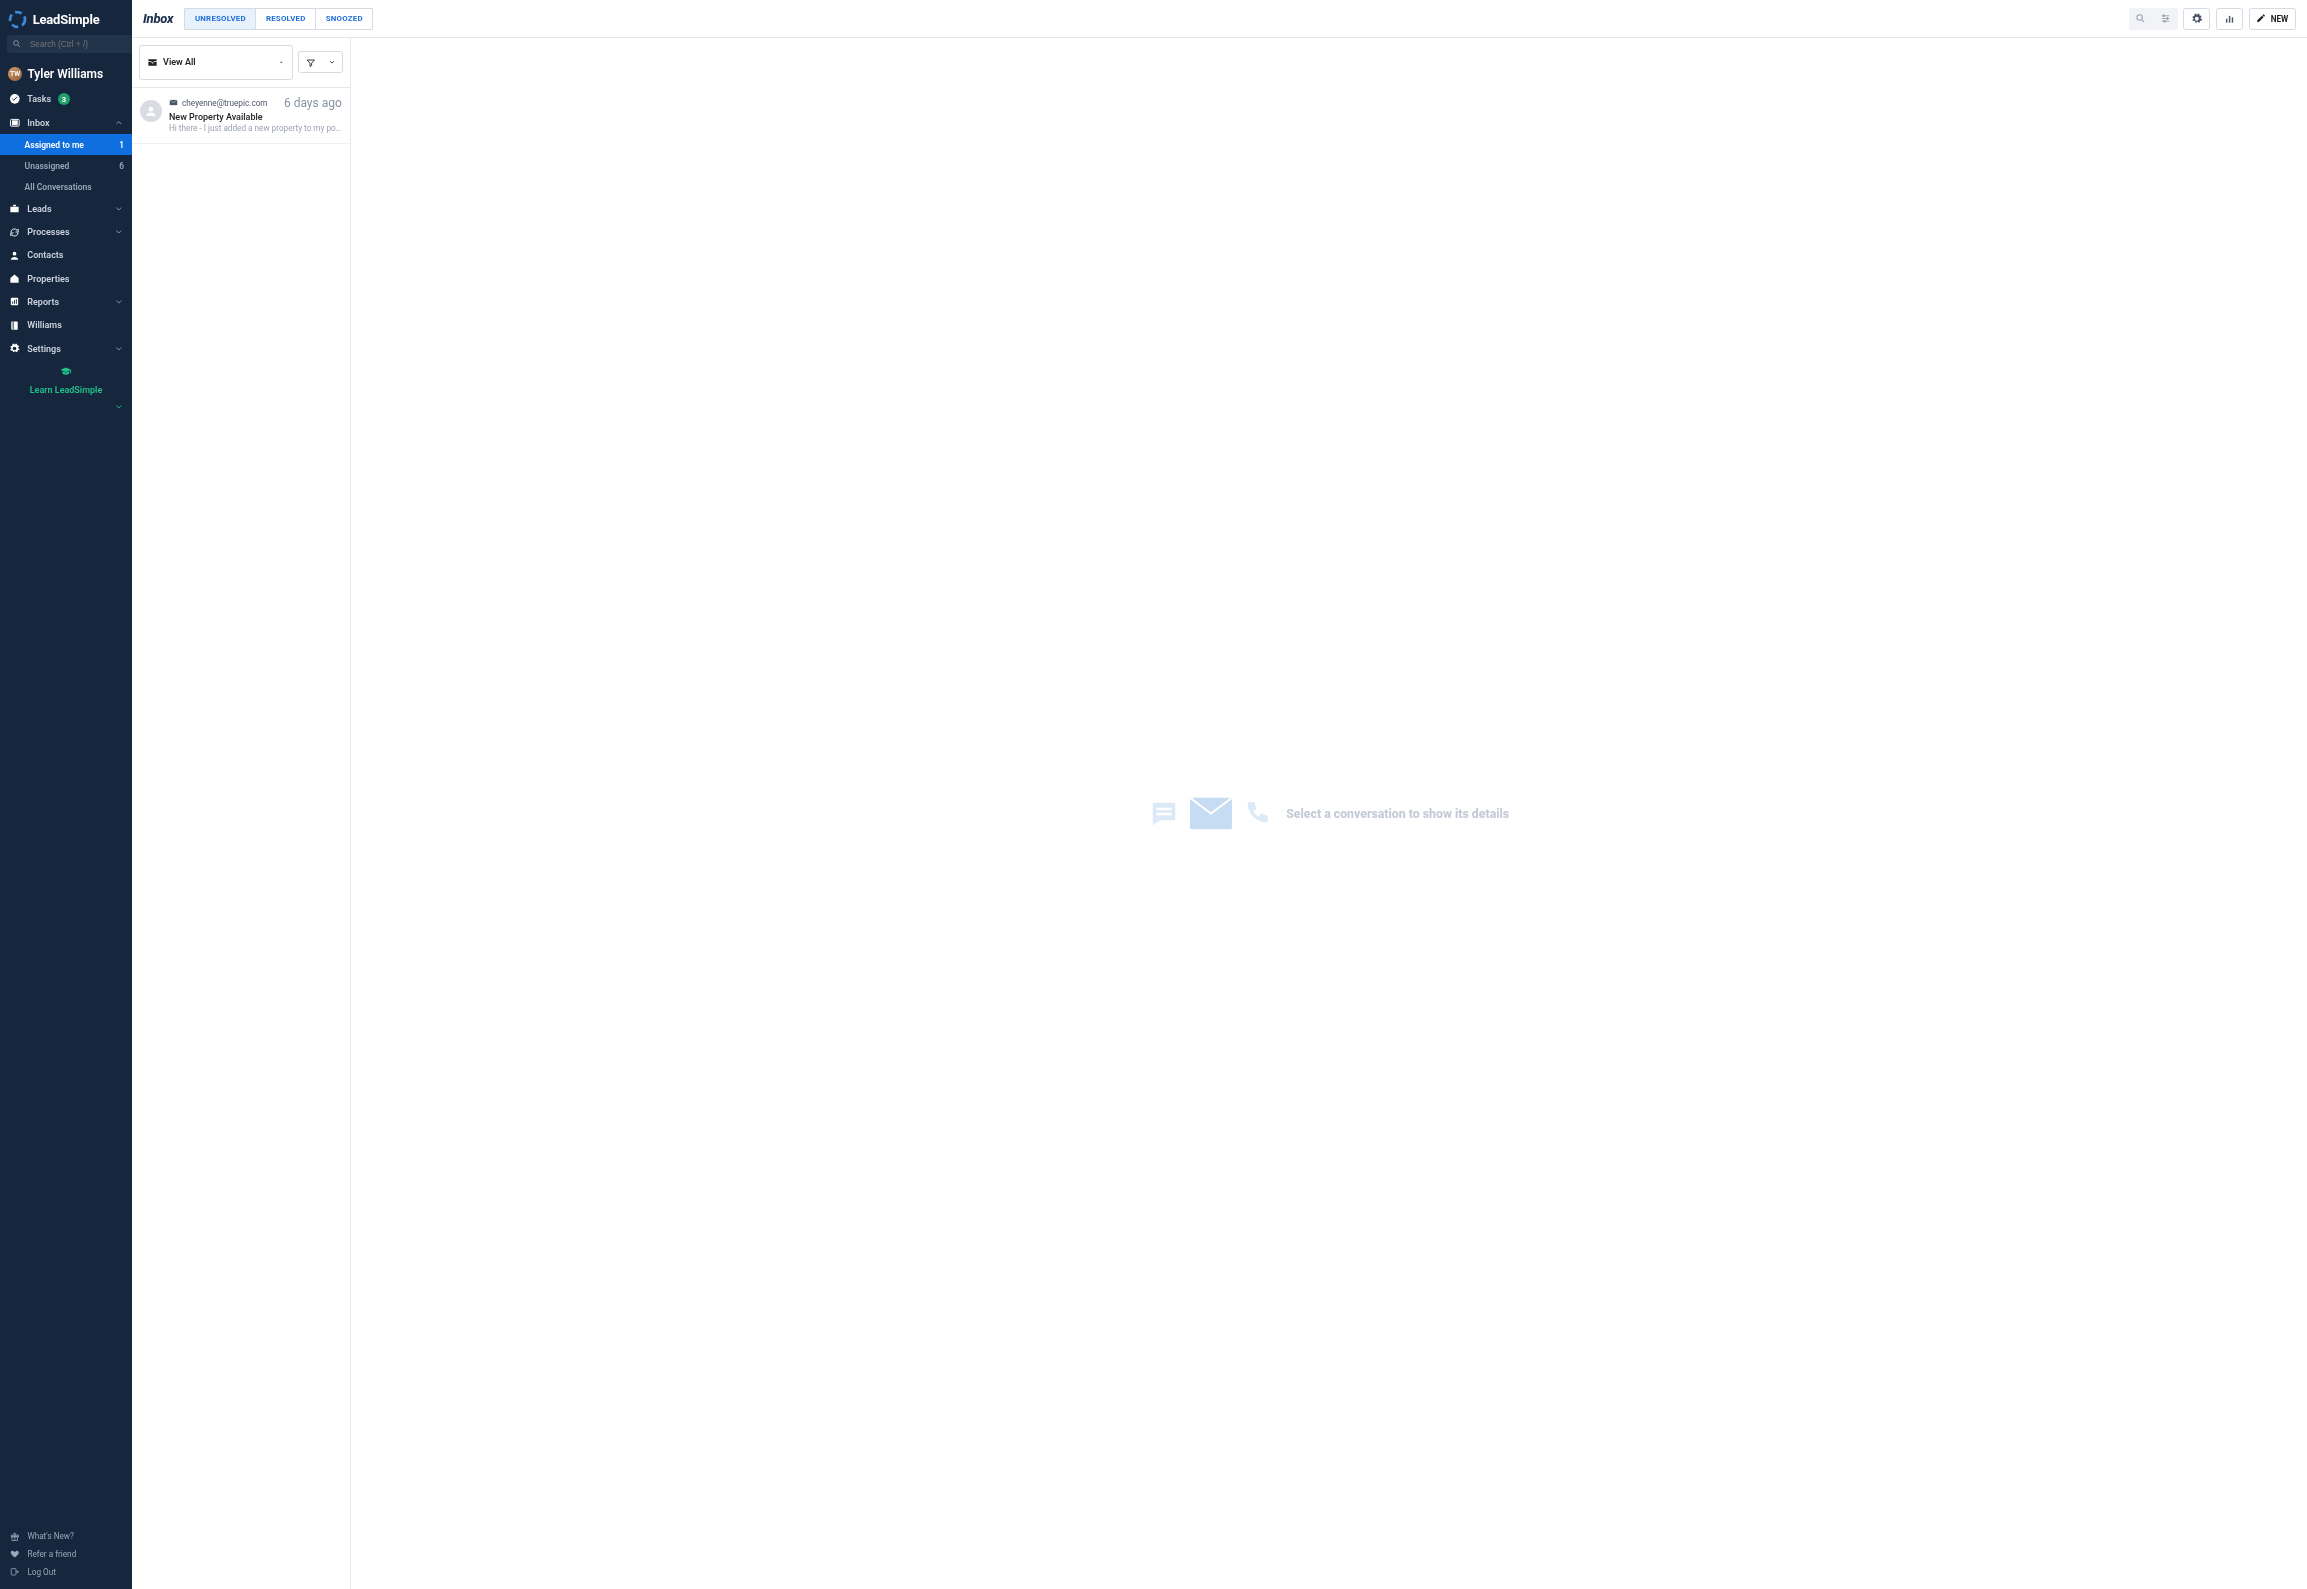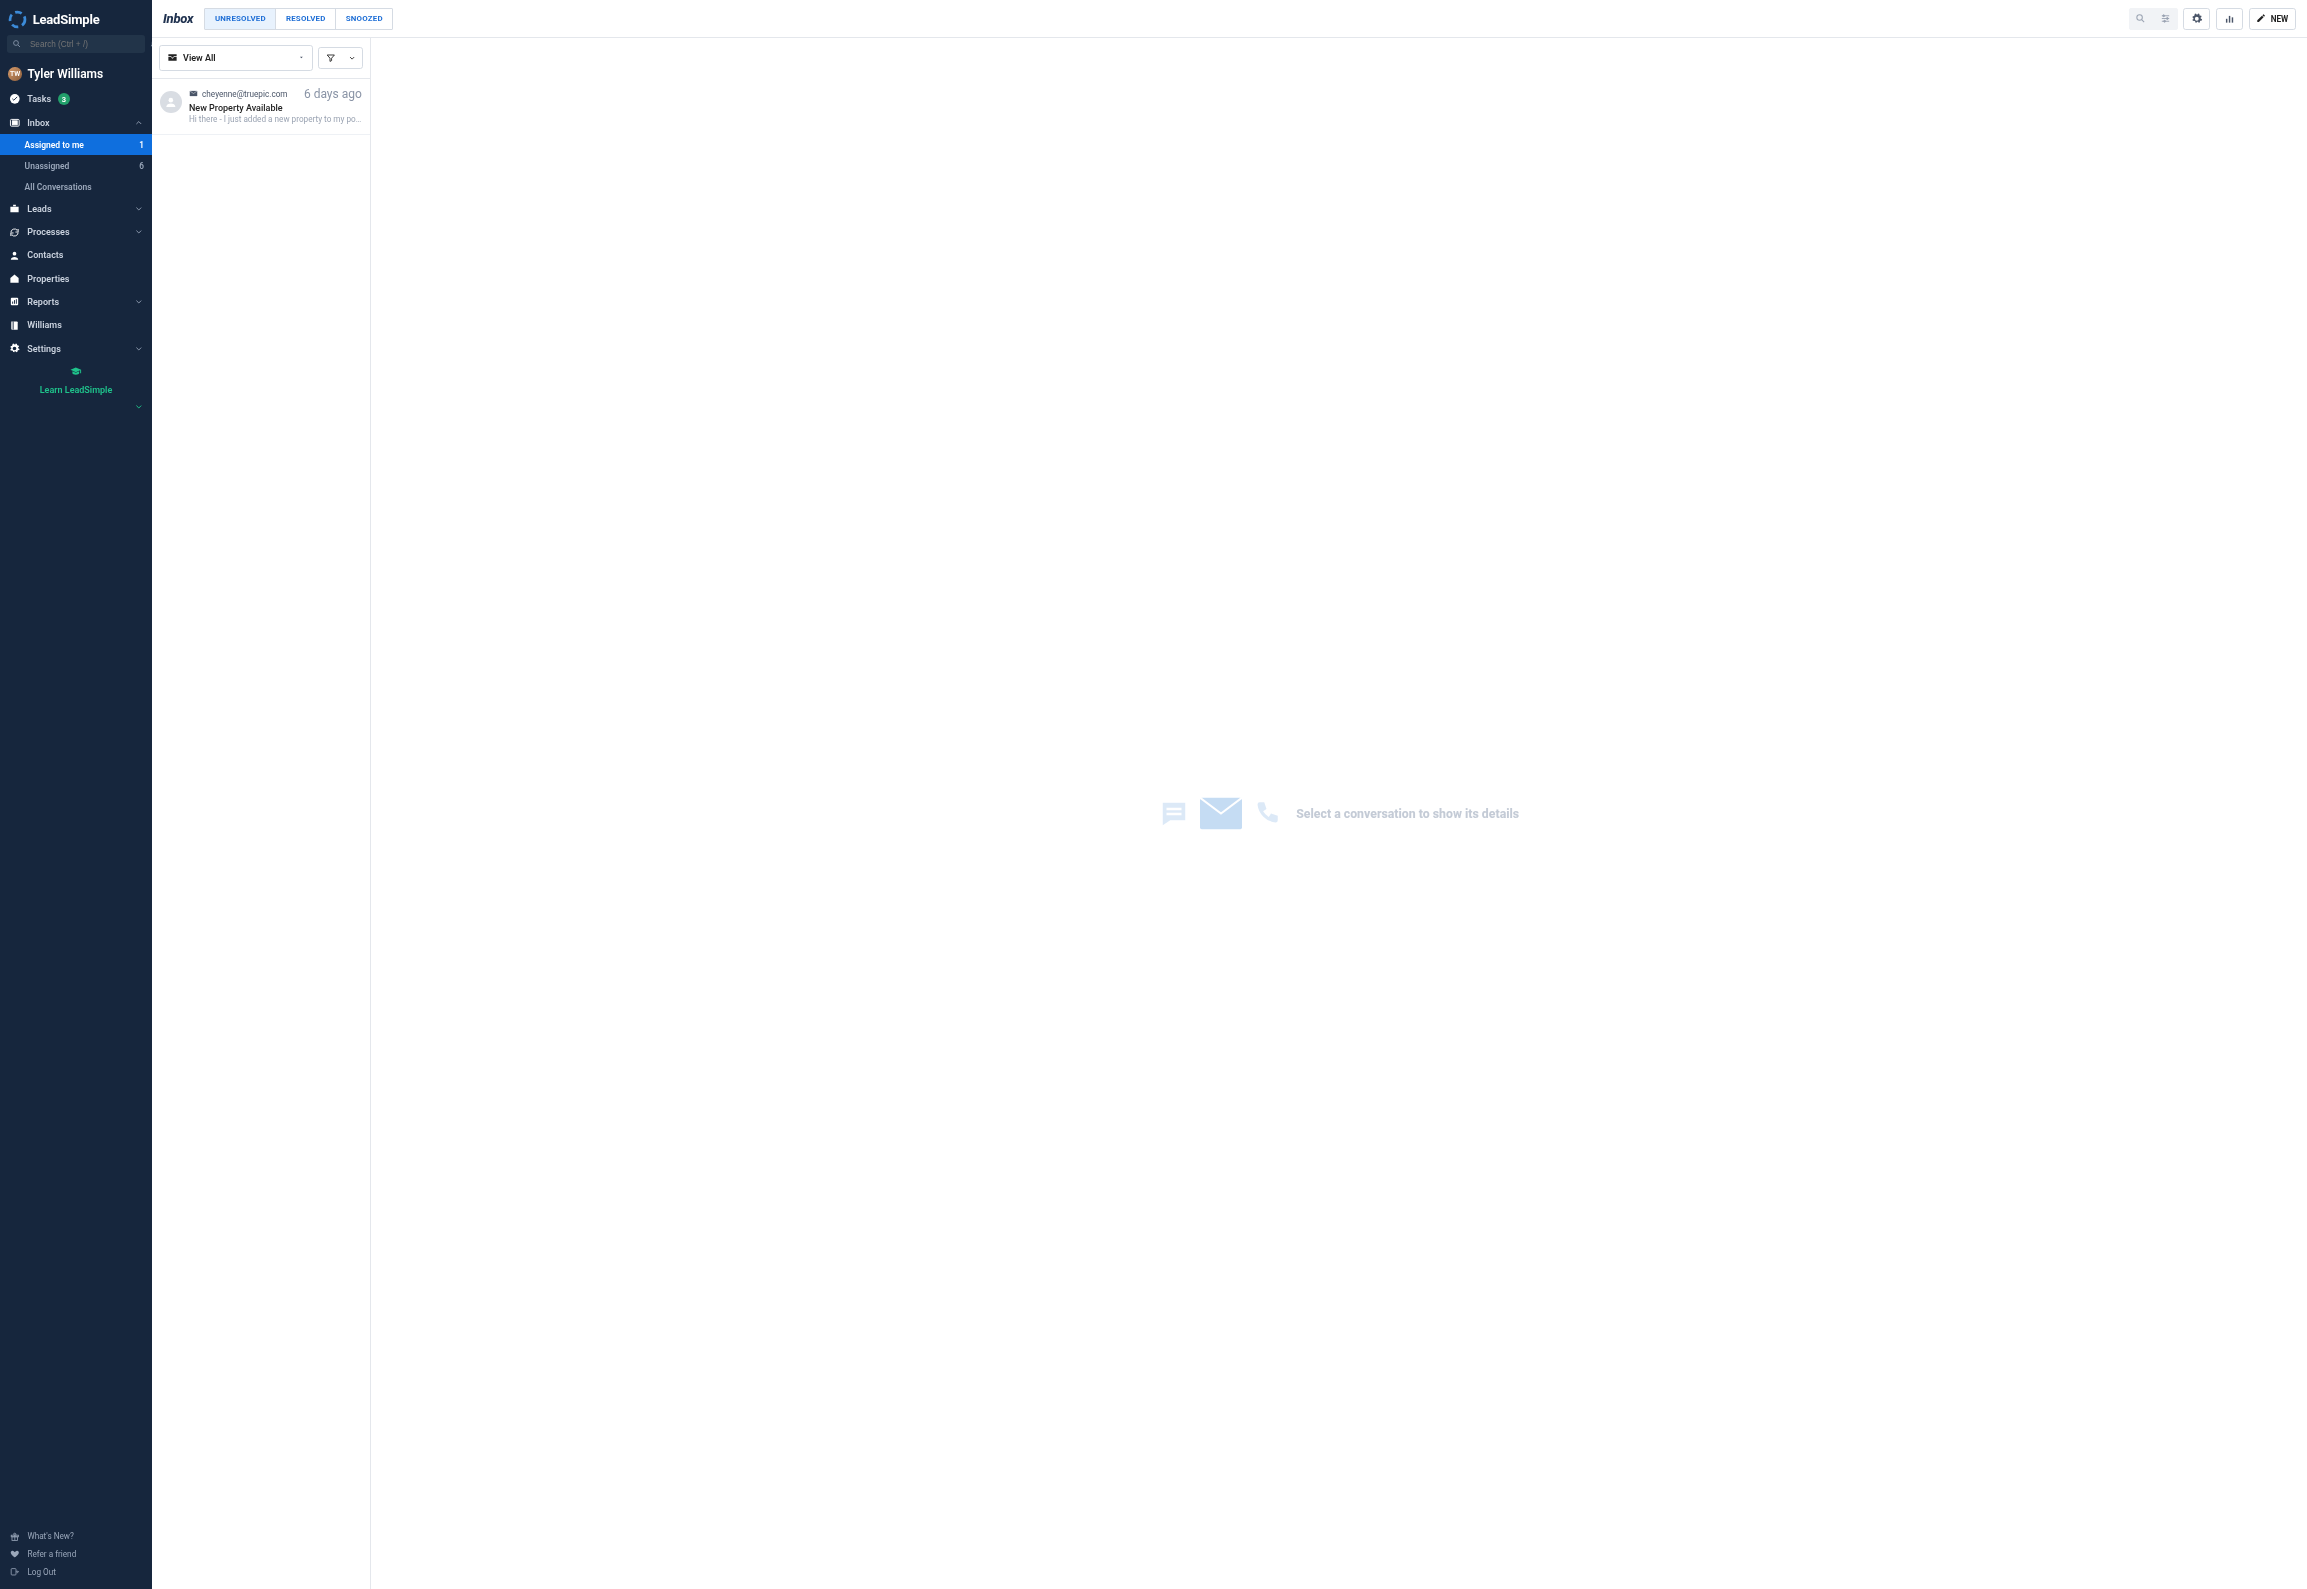--- a/index.html
+++ b/index.html
@@ -1,21 +1,21 @@
 <!DOCTYPE html>
 <html><head>
 <meta charset="utf-8">
 <style>
   * { box-sizing: border-box; margin: 0; padding: 0; }
   html, body { height: 100%; font-family: -apple-system, BlinkMacSystemFont, "Segoe UI", Roboto, Arial, sans-serif; font-size: 9px; color: #222; }
   body { display: flex; }
 
   
   .sidebar {
-    width: 152px;
+    width: 132px;
     background: #16263d;
     color: #cbd3df;
     display: flex;
     flex-direction: column;
     flex-shrink: 0;
   }
   .brand {
     display: flex;
     align-items: center;
     gap: 5.5px;
@@ -116,21 +116,21 @@
 
   
   .list-col {
     width: 219px; border-right:0.7px solid #e4e7ec; display:flex; flex-direction:column; background:#fff;
   }
   .list-toolbar {
     display:flex; gap:5.5px; padding:6.8px; border-bottom:0.7px solid #e4e7ec;
     align-items:center;
   }
   .view-select {
-    flex:1; height:26px; border:0.7px solid #d5dbe3; border-radius:2.7px;
+    flex:1; height:35px; border:0.7px solid #d5dbe3; border-radius:2.7px;
     display:flex; align-items:center; padding:0 6.8px; gap:5.5px; cursor:pointer; font-weight:600; font-size:9px;
   }
   .view-select .caret { margin-left:auto; color:#4a5568; }
   .filter-btn {
     width:45px; height:22px; border:0.7px solid #d5dbe3; border-radius:2.7px;
     display:flex; align-items:center; justify-content:space-around; cursor:pointer; color:#222;
   }
   .conv-item {
     display:flex; gap:6.8px; padding:8.2px 8.2px 9.6px; border-bottom:0.7px solid #eef1f5; cursor:pointer;
   }

